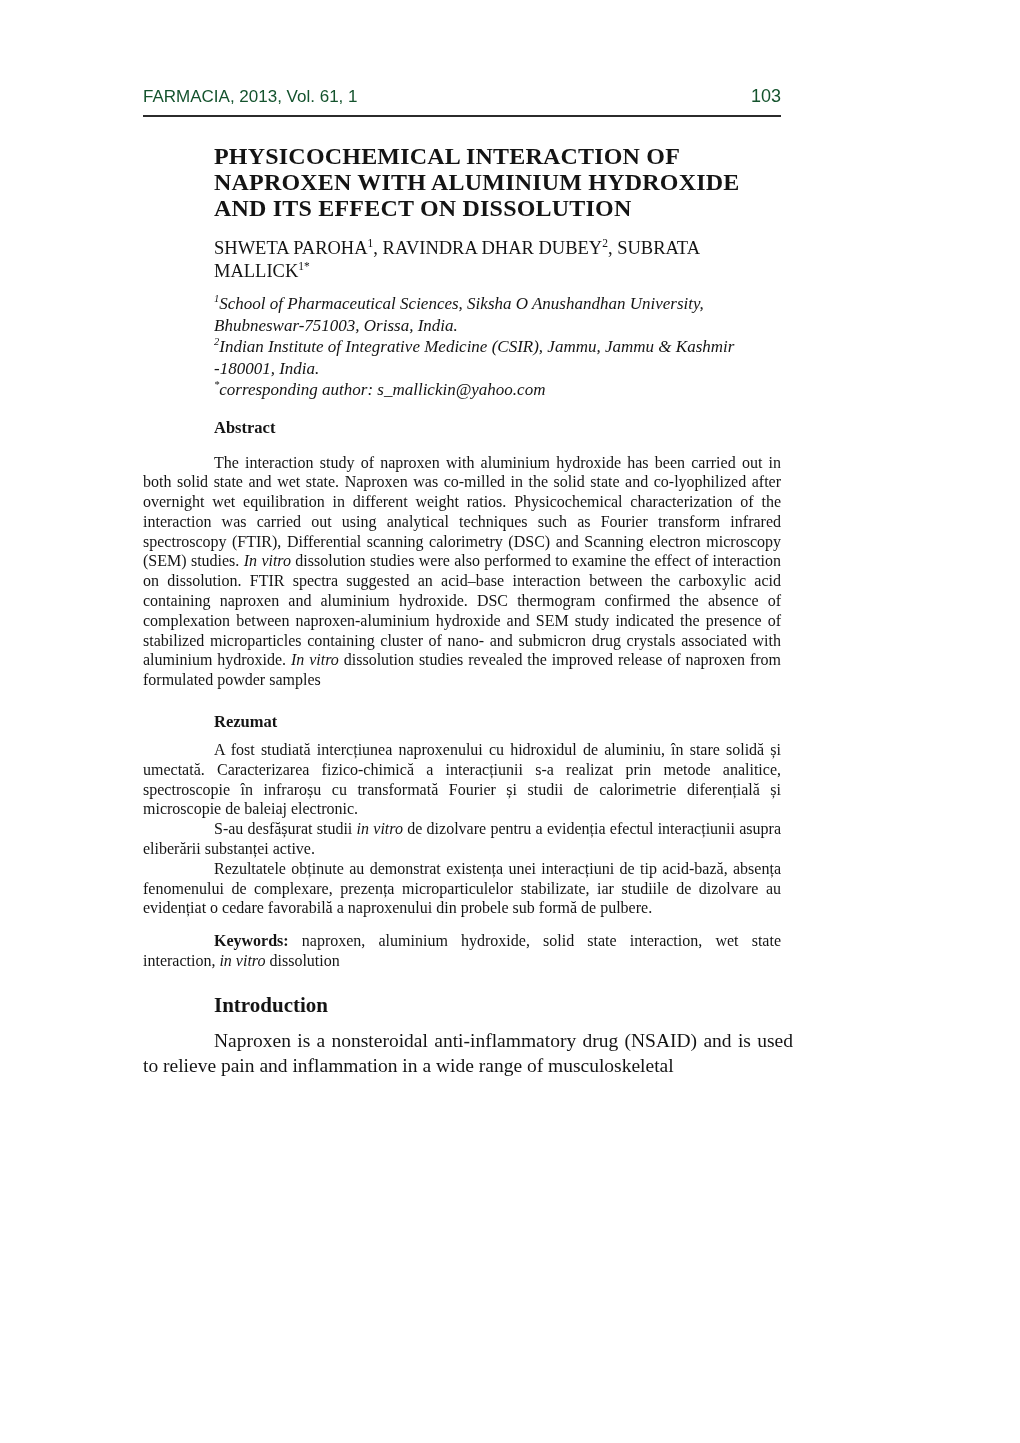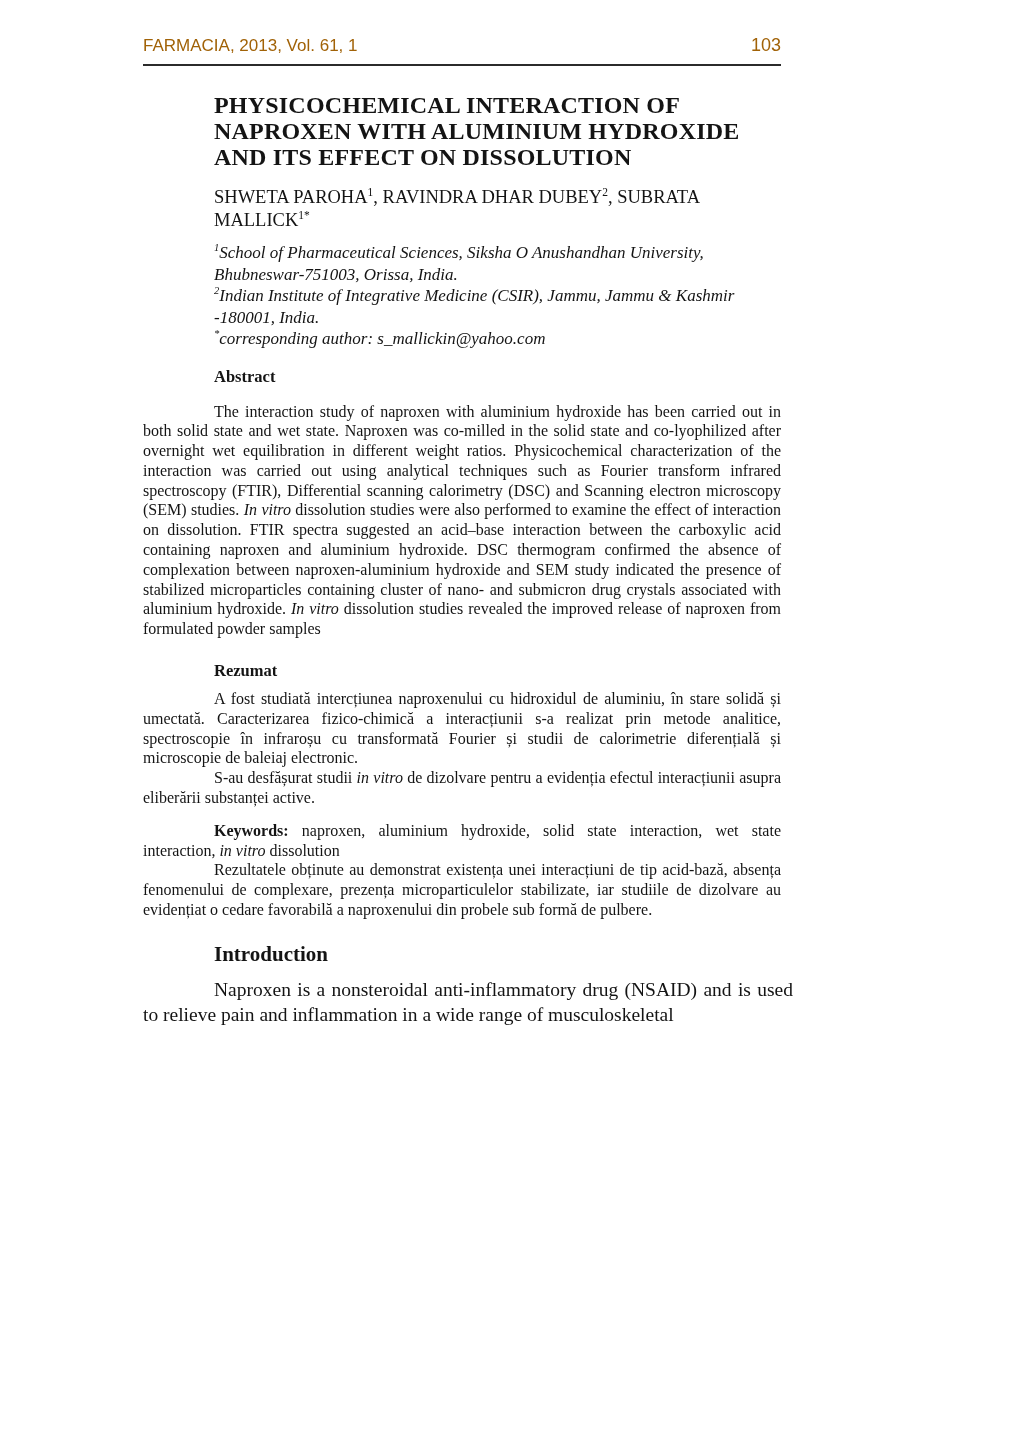--- a/index.html
+++ b/index.html
@@ -14,27 +14,27 @@
   .content{
     position:absolute;
     left:143px;top:0;
     width:638px;
   }
   
   .runhead{
     display:flex;
     justify-content:space-between;
     align-items:flex-start;
-    margin-top:36px;
+    margin-top:87px;
     padding-bottom:9px;
     border-bottom:2px solid #2b2b2b;
     font-family:"Liberation Sans", sans-serif;
     font-size:17px;
     line-height:19px;
-    color:#a16207;
+    color:#14532d;
   }
   .runhead .pageno{
     font-weight:normal;
     font-size:18px;
   }
   
   .title{
     margin:26px 0 0 71px;
     font-size:24px;
     line-height:26px;
@@ -116,21 +116,21 @@
       <p class="affil"><sup>2</sup><span>Indian Institute of Integrative Medicine (CSIR), Jammu, Jammu &amp; Kashmir -180001, India.</span></p>
       <p class="affil"><sup>*</sup><span>corresponding author: s_mallickin@yahoo.com</span></p>
     </div>
 
     <h2 class="sec-h">Abstract</h2>
     <p class="body-p mt-abs"><span>The interaction study of naproxen with aluminium hydroxide has been carried out in both solid state and wet state. Naproxen was co-milled in the solid state and co-lyophilized after overnight wet equilibration in different weight ratios. Physicochemical characterization of the interaction was carried out using analytical techniques such as Fourier transform infrared spectroscopy (FTIR), Differential scanning calorimetry (DSC) and Scanning electron microscopy (SEM) studies. </span><i>In vitro</i><span> dissolution studies were also performed to examine the effect of interaction on dissolution. FTIR spectra suggested an acid–base interaction between the carboxylic acid containing naproxen and aluminium hydroxide. DSC thermogram confirmed the absence of complexation between naproxen-aluminium hydroxide and SEM study indicated the presence of stabilized microparticles containing cluster of nano- and submicron drug crystals associated with aluminium hydroxide. </span><i>In vitro</i><span> dissolution studies revealed the improved release of naproxen from formulated powder samples</span></p>
 
     <h2 class="sec-h" style="margin-top:22px;">Rezumat</h2>
     <p class="body-p mt-rez"><span>A fost studiată intercțiunea naproxenului cu hidroxidul de aluminiu, în stare solidă și umectată. Caracterizarea fizico-chimică a interacțiunii s-a realizat prin metode analitice, spectroscopie în infraroșu cu transformată Fourier și studii de calorimetrie diferențială și microscopie de baleiaj electronic.</span></p>
     <p class="body-p"><span>S-au desfășurat studii </span><i>in vitro</i><span> de dizolvare pentru a evidenția efectul interacțiunii asupra eliberării substanței active.</span></p>
+    <p class="body-p"><span>Rezultatele obținute au demonstrat existența unei interacțiuni de tip acid-bază, absența fenomenului de complexare, prezența microparticulelor stabilizate, iar studiile de dizolvare au evidențiat o cedare favorabilă a naproxenului din probele sub formă de pulbere.</span></p>
+
     <p class="body-p mt-kw"><b>Keywords:</b><span> naproxen, aluminium hydroxide, solid state interaction, wet state interaction, </span><i>in vitro</i><span> dissolution</span></p>
-
-    <p class="body-p"><span>Rezultatele obținute au demonstrat existența unei interacțiuni de tip acid-bază, absența fenomenului de complexare, prezența microparticulelor stabilizate, iar studiile de dizolvare au evidențiat o cedare favorabilă a naproxenului din probele sub formă de pulbere.</span></p>
 
     <h2 class="intro-h">Introduction</h2>
     <p class="intro-p"><span>Naproxen is a nonsteroidal anti-inflammatory drug (NSAID) and is used to relieve pain and inflammation in a wide range of musculoskeletal</span></p>
 
   </div>
 </div>
 
 </body></html>

